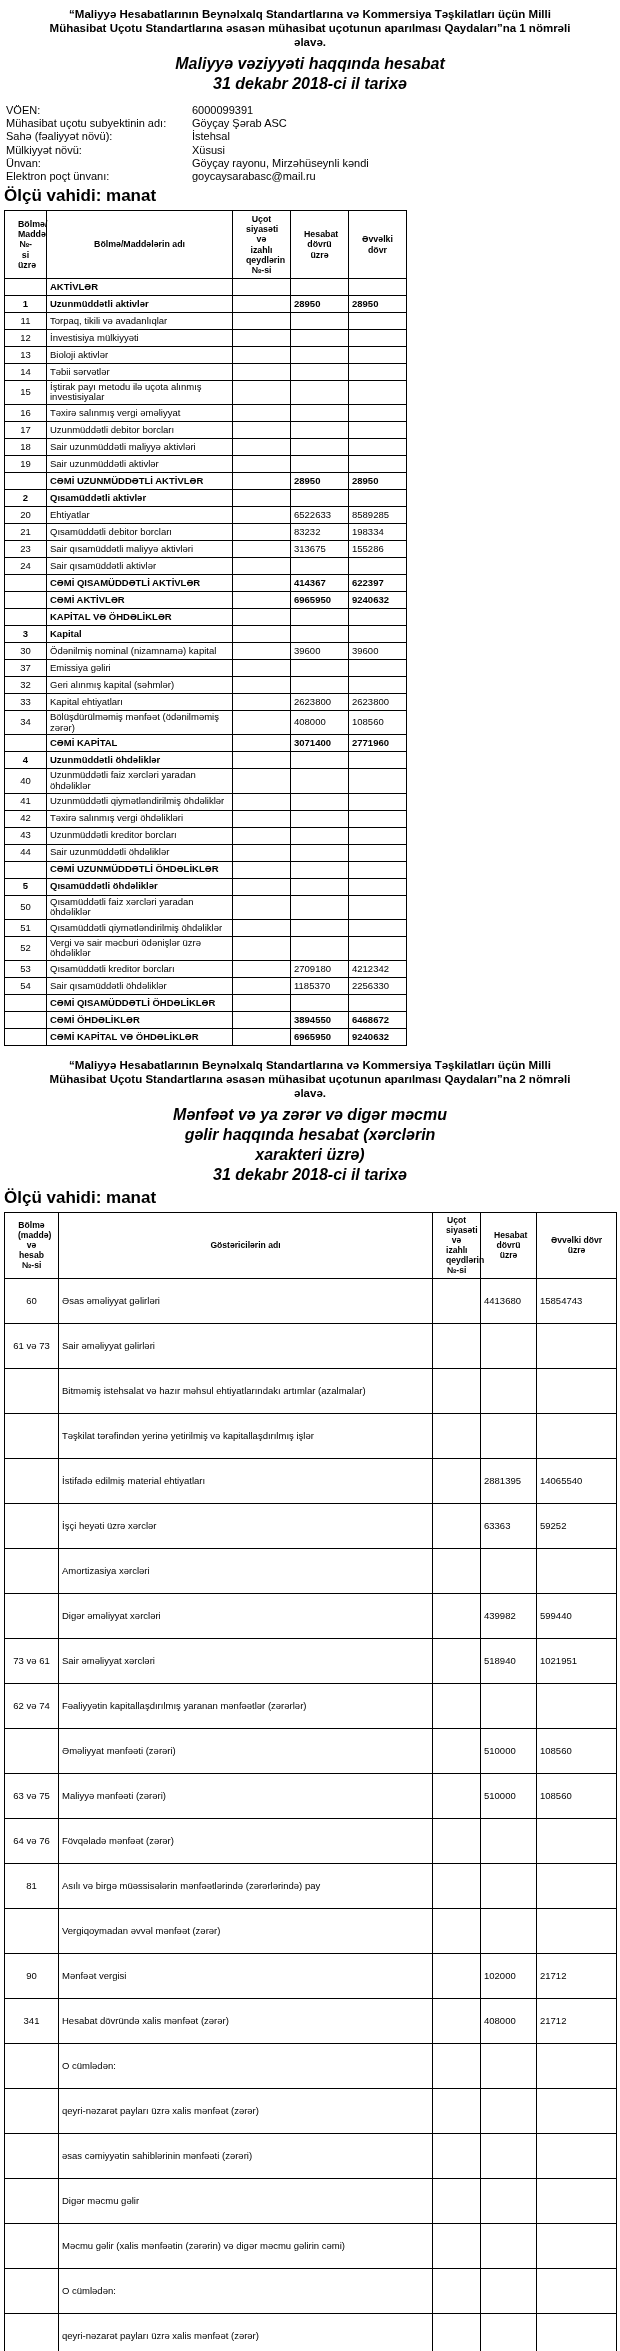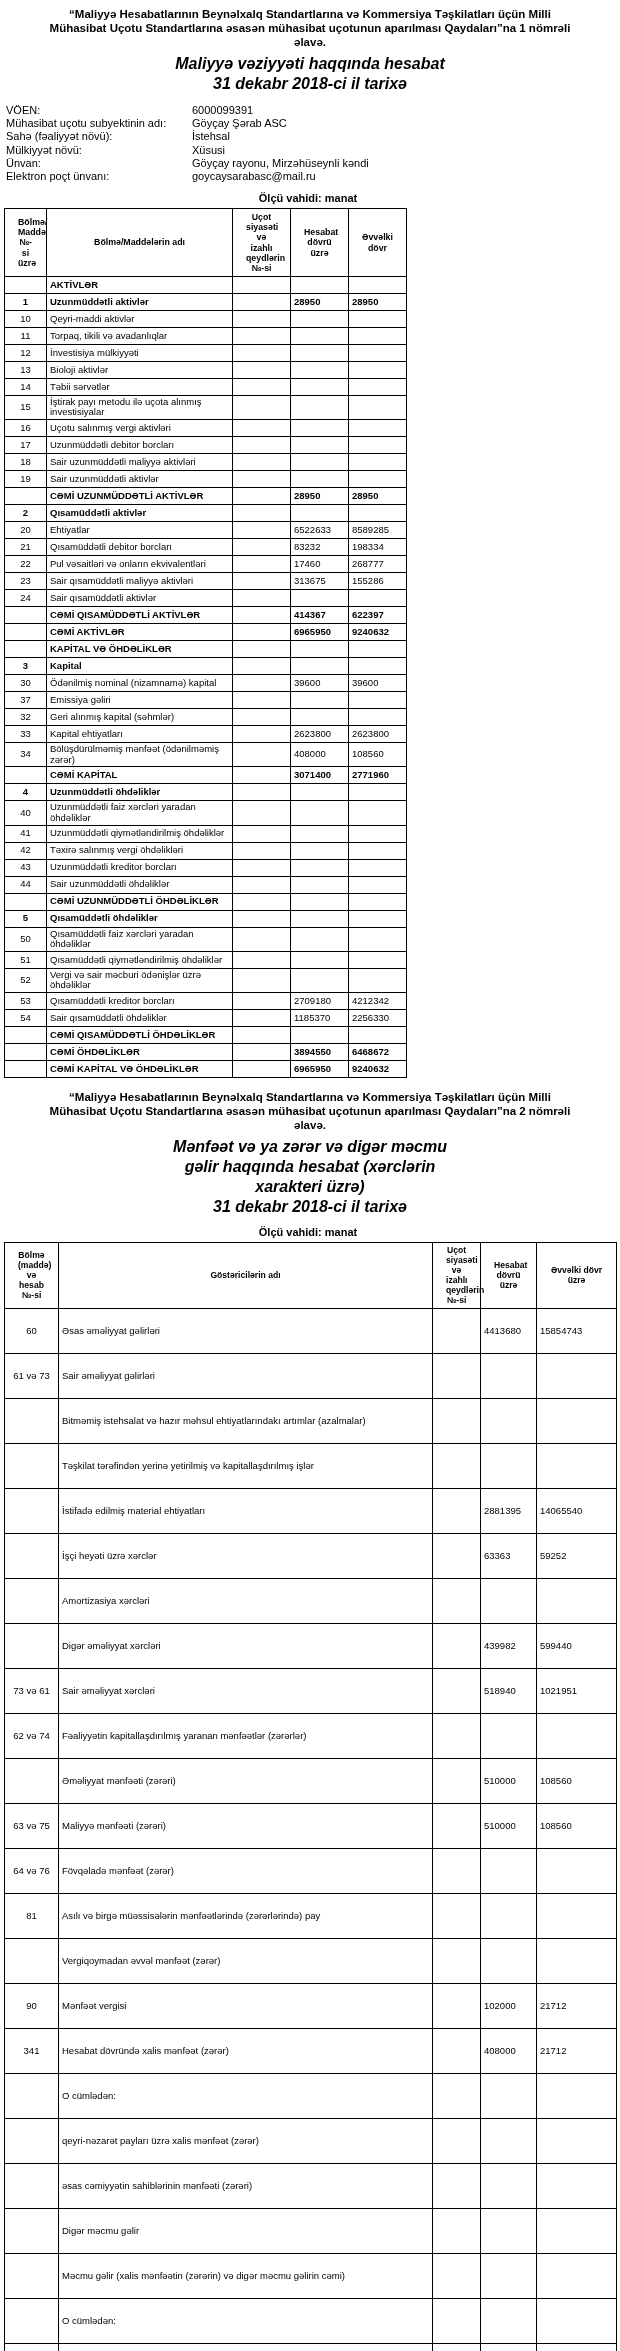--- a/index.html
+++ b/index.html
@@ -22,21 +22,21 @@
     font-size:16px; line-height:1.25;
     max-width:300px; margin:0 auto;
   }
   .doc-title .date-line { display:block; }
 
   .info-block { margin:10px 0 0 2px; font-size:11px; line-height:1.2; }
   .info-row { display:flex; }
   .info-label { width:186px; flex:0 0 186px; }
   .info-value { flex:1; }
 
-  .unit { text-align:center; font-weight:bold; font-size:11px; margin:9px 4px 4px 0; }
+  .unit { text-align:left; font-weight:bold; font-size:17px; margin:3px 4px 4px 0; }
 
   table { border-collapse:collapse; background:#fff; }
   th, td { border:1px solid #000; vertical-align:middle; }
   th { font-weight:bold; text-align:center; padding:3px 13px; line-height:1.15; }
 
   
   .t1 { width:402px; table-layout:fixed; font-size:9.5px; margin-top:2px; }
   .t1 th { font-size:8.8px; }
   .t1 td { padding:1px 3px; height:17px; line-height:1.12; }
   .t1 .col-code { text-align:center; }
@@ -117,27 +117,20 @@
           <td class="col-num bold"></td>
         </tr>
         <tr>
           <td class="col-code bold">1</td>
           <td class="col-name bold">Uzunmüddətli aktivlər</td>
           <td class="col-note bold"></td>
           <td class="col-num bold">28950</td>
           <td class="col-num bold">28950</td>
         </tr>
         <tr>
-          <td class="col-code">10</td>
-          <td class="col-name">Qeyri-maddi aktivlər</td>
-          <td class="col-note"></td>
-          <td class="col-num"></td>
-          <td class="col-num"></td>
-        </tr>
-        <tr>
           <td class="col-code">11</td>
           <td class="col-name">Torpaq, tikili və avadanlıqlar</td>
           <td class="col-note"></td>
           <td class="col-num"></td>
           <td class="col-num"></td>
         </tr>
         <tr>
           <td class="col-code">12</td>
           <td class="col-name">İnvestisiya mülkiyyəti</td>
           <td class="col-note"></td>
@@ -160,21 +153,21 @@
         </tr>
         <tr>
           <td class="col-code">15</td>
           <td class="col-name">İştirak payı metodu ilə uçota alınmış investisiyalar</td>
           <td class="col-note"></td>
           <td class="col-num"></td>
           <td class="col-num"></td>
         </tr>
         <tr>
           <td class="col-code">16</td>
-          <td class="col-name">Uçotu salınmış vergi aktivləri</td>
+          <td class="col-name">Təxirə salınmış vergi əməliyyat</td>
           <td class="col-note"></td>
           <td class="col-num"></td>
           <td class="col-num"></td>
         </tr>
         <tr>
           <td class="col-code">17</td>
           <td class="col-name">Uzunmüddətli debitor borcları</td>
           <td class="col-note"></td>
           <td class="col-num"></td>
           <td class="col-num"></td>
@@ -213,27 +206,20 @@
           <td class="col-note"></td>
           <td class="col-num">6522633</td>
           <td class="col-num">8589285</td>
         </tr>
         <tr>
           <td class="col-code">21</td>
           <td class="col-name">Qısamüddətli debitor borcları</td>
           <td class="col-note"></td>
           <td class="col-num">83232</td>
           <td class="col-num">198334</td>
-        </tr>
-        <tr>
-          <td class="col-code">22</td>
-          <td class="col-name">Pul vəsaitləri və onların ekvivalentləri</td>
-          <td class="col-note"></td>
-          <td class="col-num">17460</td>
-          <td class="col-num">268777</td>
         </tr>
         <tr>
           <td class="col-code">23</td>
           <td class="col-name">Sair qısamüddətli maliyyə aktivləri</td>
           <td class="col-note"></td>
           <td class="col-num">313675</td>
           <td class="col-num">155286</td>
         </tr>
         <tr>
           <td class="col-code">24</td>

